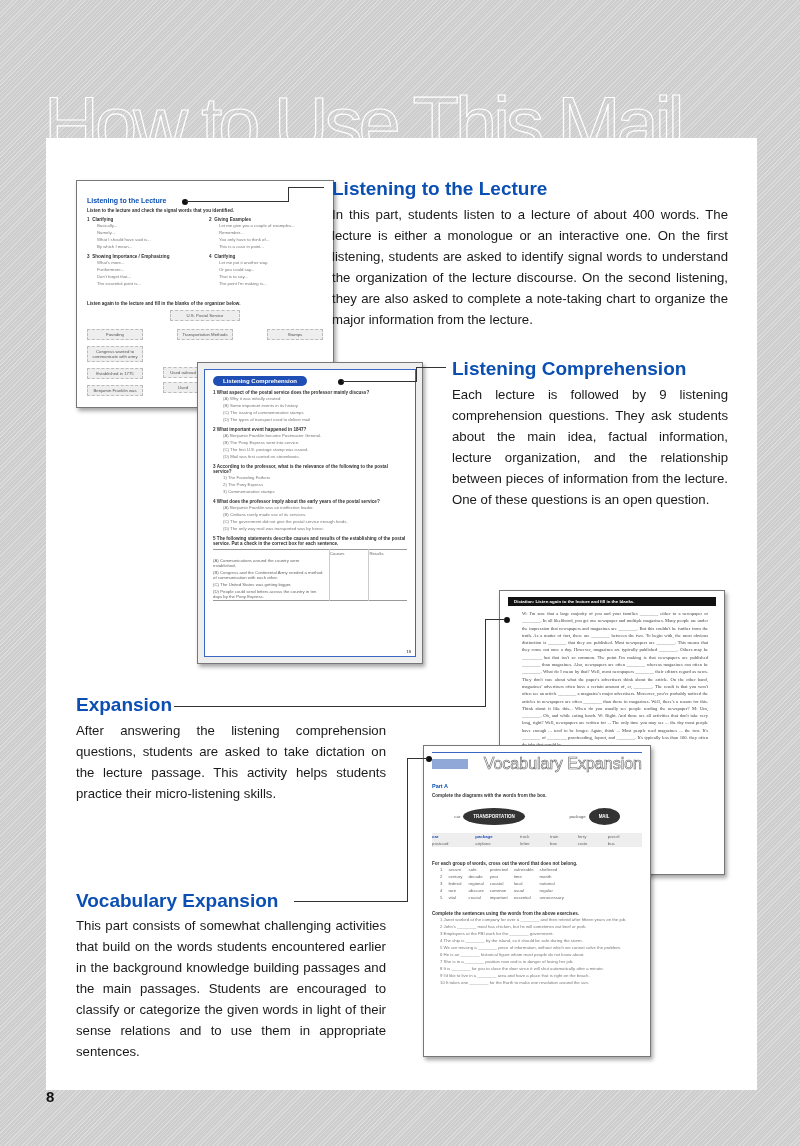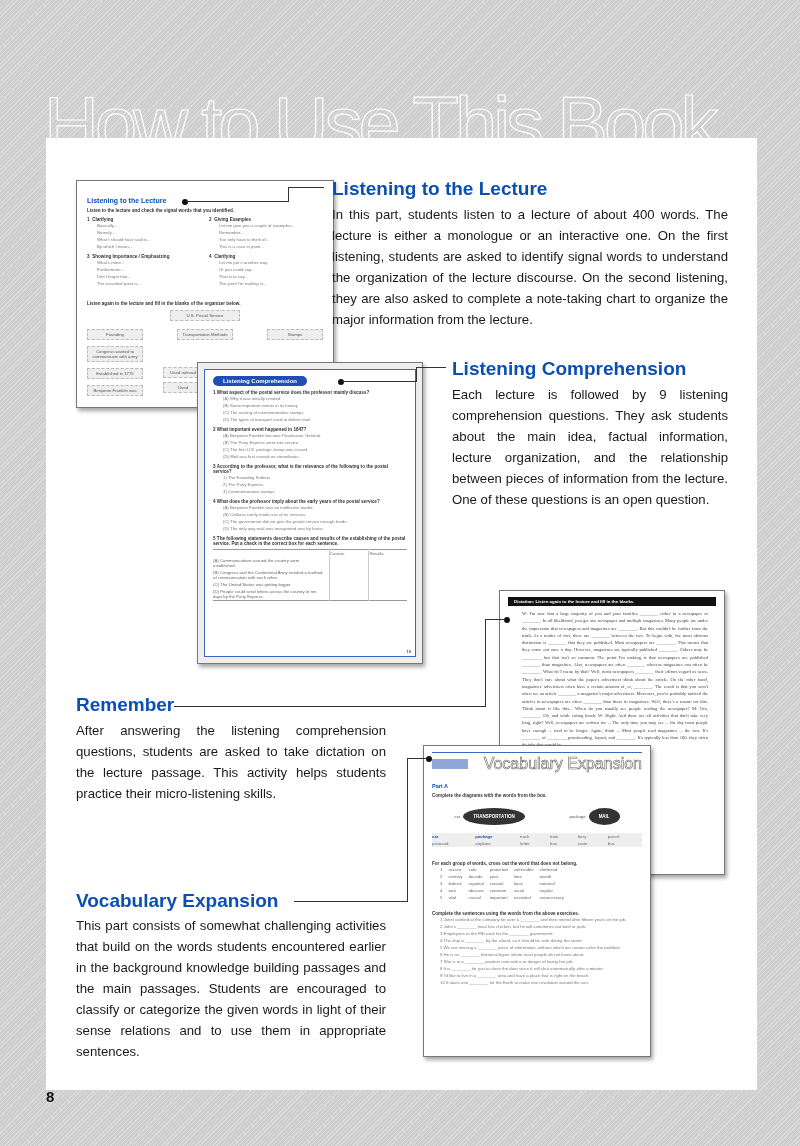--- a/index.html
+++ b/index.html
@@ -41,21 +41,21 @@
   .dict-bar { background: #111; color: #fff; font-size: 4.4px; font-weight: bold; padding: 2px 6px; }
   .dict-text { font-family: "Liberation Serif", serif; font-size: 4.6px; color: #444; line-height: 7.3px; padding: 4px 8px 0 14px; text-align: justify; }
   .vocab-title { font-size: 16px; color: #fff; -webkit-text-stroke: 0.6px #666; text-align: right; font-weight: 400; }
   .oval { display: inline-block; background: #333; color: #fff; border-radius: 50%; font-size: 4.5px; font-weight: bold; padding: 6px 10px; }
   table.wt { border-collapse: collapse; font-size: 4.3px; color: #666; }
   table.wt td { padding: 1px 6px 1px 0; }
 </style>
 </head>
 <body>
 
-<div class="title">How to Use This Book</div>
+<div class="title">How to Use This Mail</div>
 <div class="panel"></div>
 
 <div class="thumb" style="left:76px; top:180px; width:258px; height:228px; padding:8px 10px;">
   <div style="margin-top:8px;"><span class="t-h">Listening to the Lecture</span></div>
   <div class="t-q">Listen to the lecture and check the signal words that you identified.</div>
   <div style="display:grid; grid-template-columns:1fr 1fr; gap:4px 8px; margin-top:4px;">
     <div>
       <div class="t-q" style="margin-top:0"><span>1</span>&nbsp;&nbsp;<span>Clarifying</span></div>
       <div class="t-o">Basically...</div>
       <div class="t-o">Namely...</div>
@@ -174,21 +174,21 @@
 
 <div class="thumb" style="left:499px; top:590px; width:226px; height:285px; padding:6px 8px;">
   <div class="dict-bar">Dictation: Listen again to the lecture and fill in the blanks.</div>
   <div class="dict-text">W: I'm sure that a large majority of you and your families ________ either to a newspaper or ________. In all likelihood, you get one newspaper and multiple magazines. Many people are under the impression that newspapers and magazines are ________. But this couldn't be further from the truth. As a matter of fact, there are ________ between the two. To begin with, the most obvious distinction is ________ that they are published. Most newspapers are ________. This means that they come out once a day. However, magazines are typically published ________. Others may be ________, but that isn't so common. The point I'm making is that newspapers are published ________ than magazines. Also, newspapers are often ________ whereas magazines can often be ________. What do I mean by that? Well, most newspapers ________ their editors regard as news. They don't care about what the paper's advertisers think about the article. On the other hand, magazines' advertisers often have a certain amount of, er, ________. The result is that you won't often see an article ________ a magazine's major advertisers. Moreover, you've probably noticed the articles in newspapers are often ________ than those in magazines. Well, there's a reason for this. Think about it like this... When do you usually see people reading the newspaper? M: Um, ________. Oh, and while eating lunch. W: Right. And those are all activities that don't take very long, right? Well, newspapers are written for ... The only time you may see ... the day most people have enough ... tend to be longer. Again, think ... Most people read magazines ... the two. It's ________ of ________, proofreading, layout, and ________. It's typically less than 100. they often do jobs that would be</div>
 </div>
 <div class="dot" style="left:504px; top:617px;"></div>
 <div class="line" style="left:485px; top:619px; width:20px; height:1px;"></div>
 <div class="line" style="left:485px; top:619px; width:1px; height:87px;"></div>
 <div class="line" style="left:174px; top:706px; width:312px; height:1px;"></div>
 
-<div class="sec-title" style="left:76px; top:694px;">Remember</div>
+<div class="sec-title" style="left:76px; top:694px;">Expansion</div>
 <div class="sec-body" style="left:76px; top:720px; width:310px;">After answering the listening comprehension questions, students are asked to take dictation on the lecture passage. This activity helps students practice their micro-listening skills.</div>
 
 <div class="thumb" style="left:423px; top:745px; width:228px; height:312px; padding:6px 8px;">
   <div style="border-top:1.5px solid #3a66c4; display:flex; justify-content:space-between; align-items:center; padding-top:2px;">
     <span style="width:36px; height:10px; background:#8fa8d8; display:inline-block;"></span>
     <span class="vocab-title">Vocabulary Expansion</span>
   </div>
   <div class="t-h" style="font-size:5.5px; margin-top:10px;">Part A</div>
   <div class="t-q">Complete the diagrams with the words from the box.</div>
   <div style="display:flex; justify-content:space-around; margin:10px 0 8px;">

